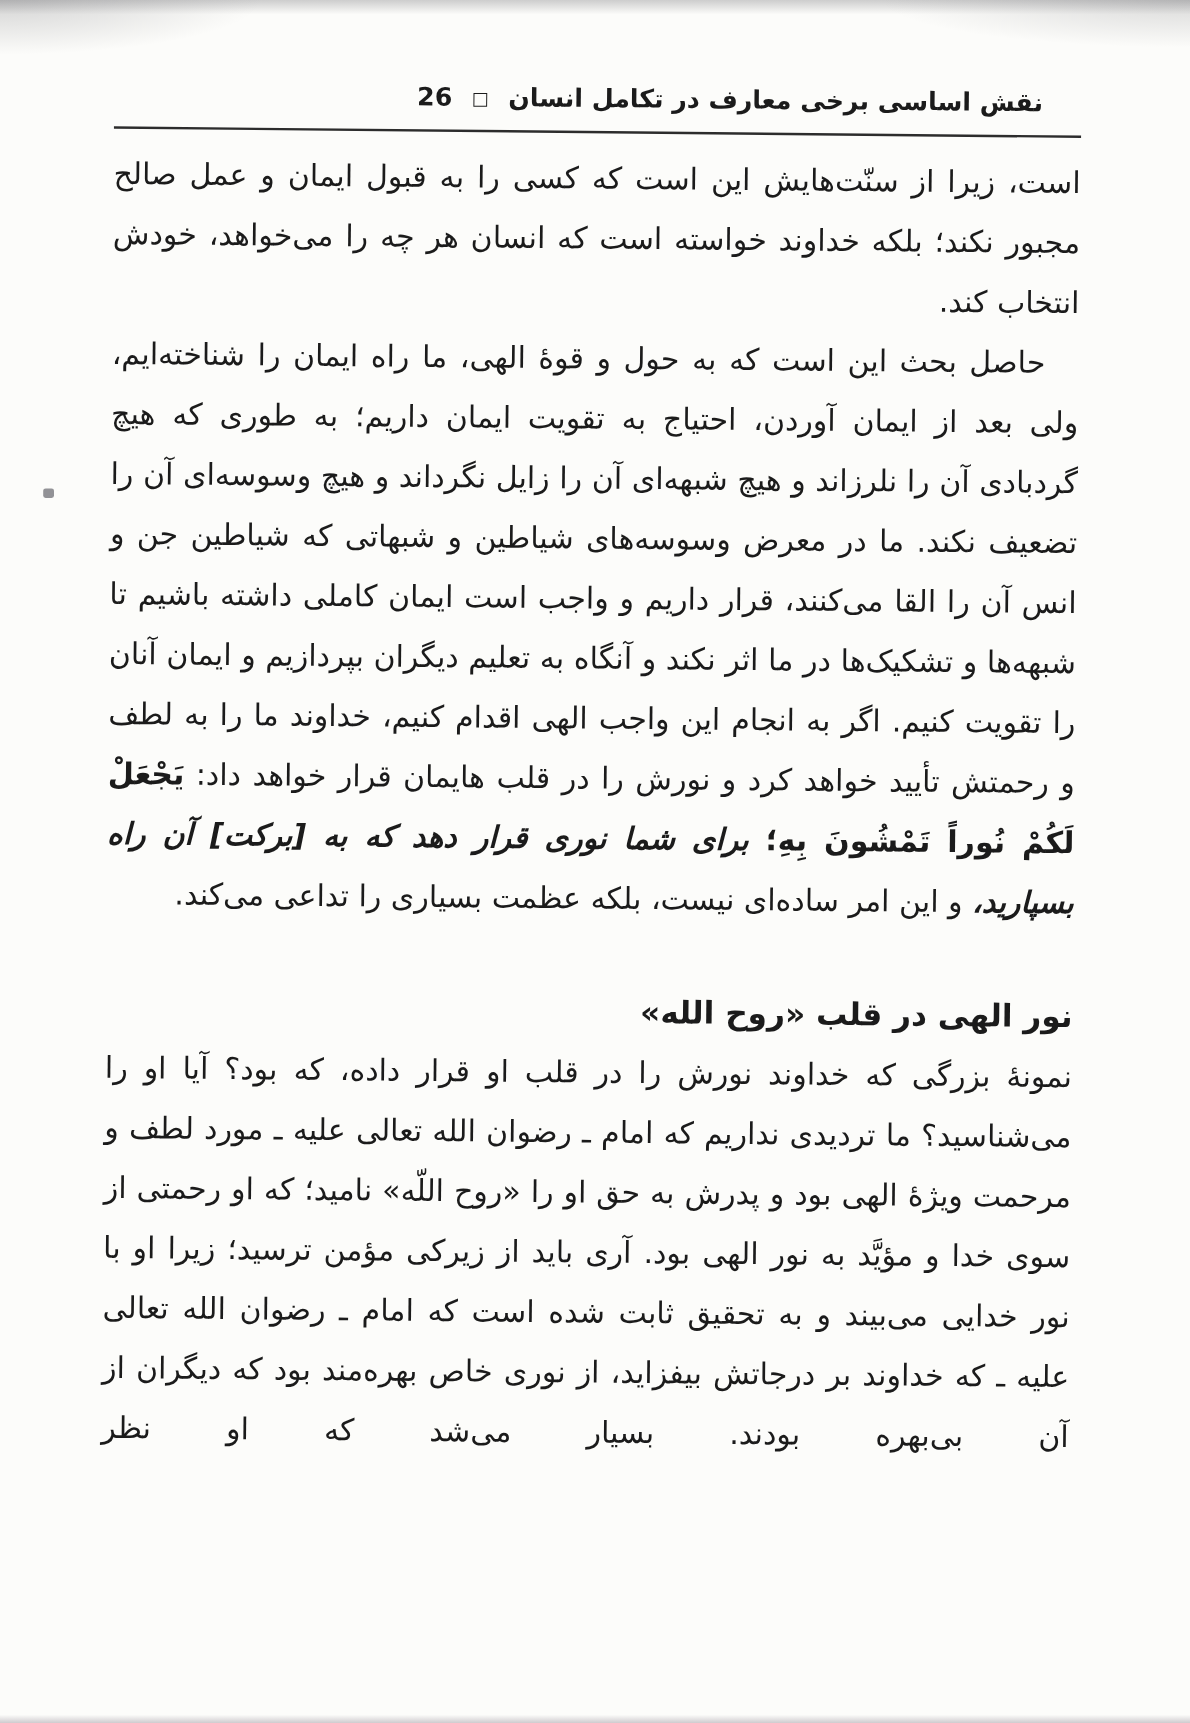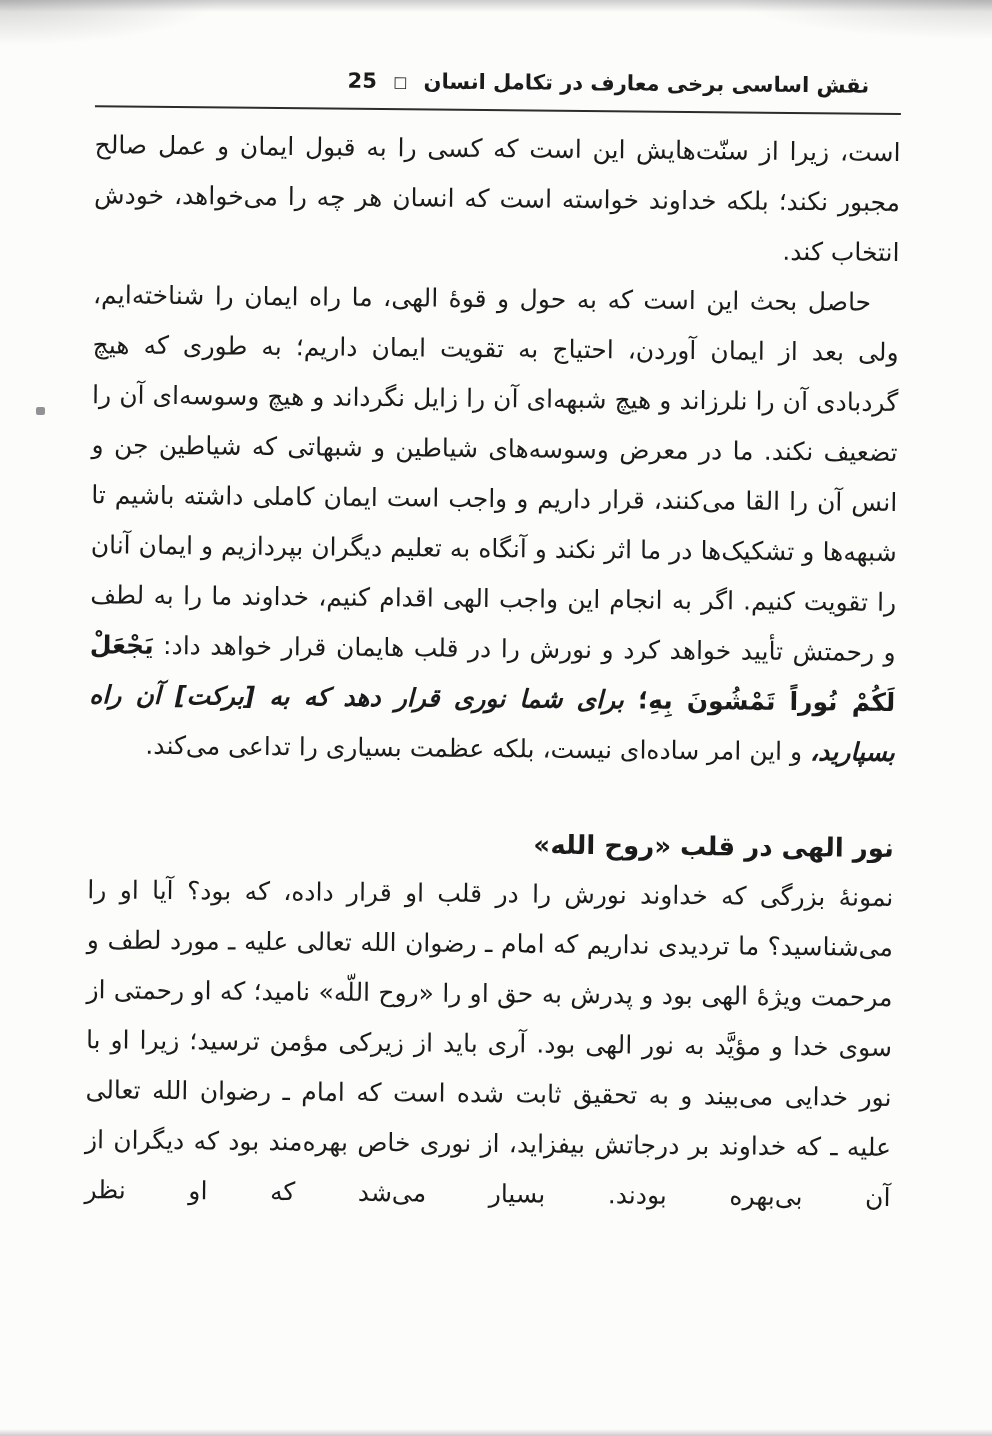--- a/index.html
+++ b/index.html
@@ -95,21 +95,21 @@
 <div class="page">
 
   <div class="scan-shadow-top"></div>
   <div class="scan-speck"></div>
 
   <div class="content">
 
     <div class="running-head">
       <span>نقش اساسی برخی معارف در تکامل انسان</span>
       <span class="square-glyph">□</span>
-      <span>25</span>
+      <span>26</span>
     </div>
 
     <div class="head-rule"></div>
 
     <div class="body-text">
 
       <p class="para-continuation">است، زیرا از سنّت‌هایش این است که کسی را به قبول ایمان و عمل صالح مجبور نکند؛ بلکه خداوند خواسته است که انسان هر چه را می‌خواهد، خودش انتخاب کند.</p>
 
       <p class="para-main"><span>حاصل بحث این است که به حول و قوهٔ الهی، ما راه ایمان را شناخته‌ایم، ولی بعد از ایمان آوردن، احتیاج به تقویت ایمان داریم؛ به طوری که هیچ گردبادی آن را نلرزاند و هیچ شبهه‌ای آن را زایل نگرداند و هیچ وسوسه‌ای آن را تضعیف نکند. ما در معرض وسوسه‌های شیاطین و شبهاتی که شیاطین جن و انس آن را القا می‌کنند، قرار داریم و واجب است ایمان کاملی داشته باشیم تا شبهه‌ها و تشکیک‌ها در ما اثر نکند و آنگاه به تعلیم دیگران بپردازیم و ایمان آنان را تقویت کنیم. اگر به انجام این واجب الهی اقدام کنیم، خداوند ما را به لطف و رحمتش تأیید خواهد کرد و نورش را در قلب هایمان قرار خواهد داد: </span><span class="quran-quote">یَجْعَلْ لَکُمْ نُوراً تَمْشُونَ بِهِ؛</span><span class="quote-translation"> برای شما نوری قرار دهد که به [برکت] آن راه بسپارید،</span><span> و این امر ساده‌ای نیست، بلکه عظمت بسیاری را تداعی می‌کند.</span></p>
 

